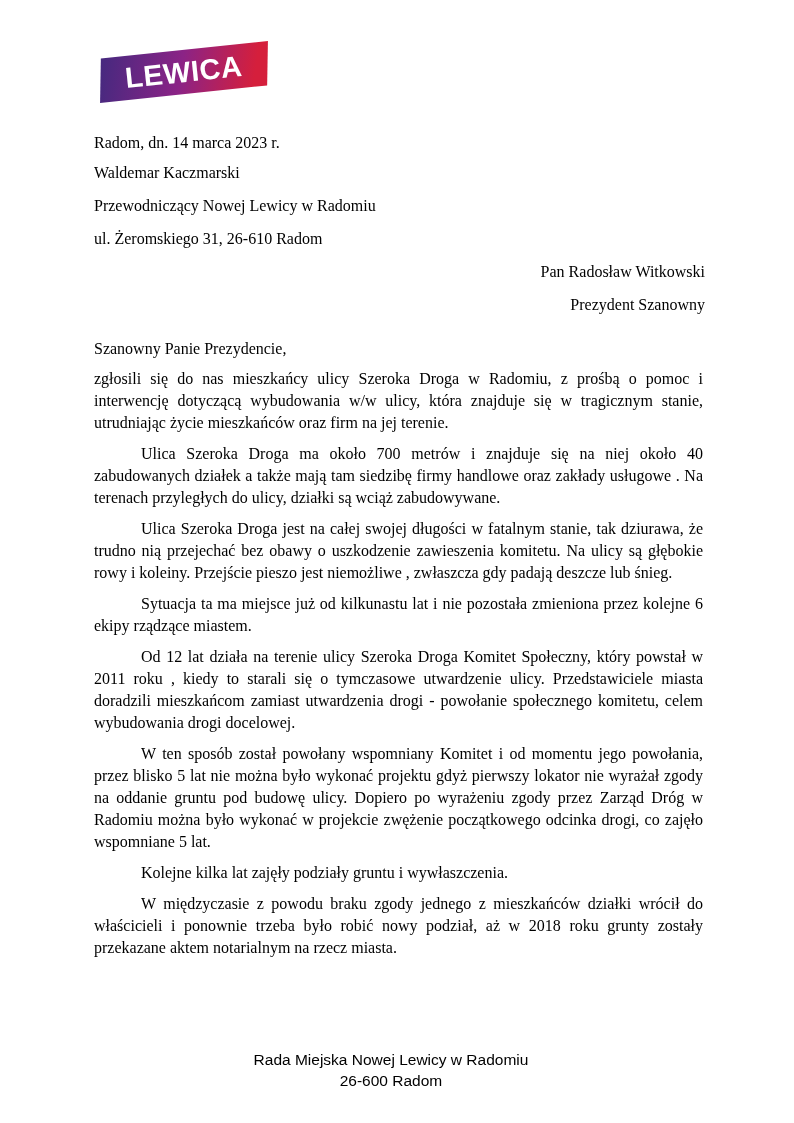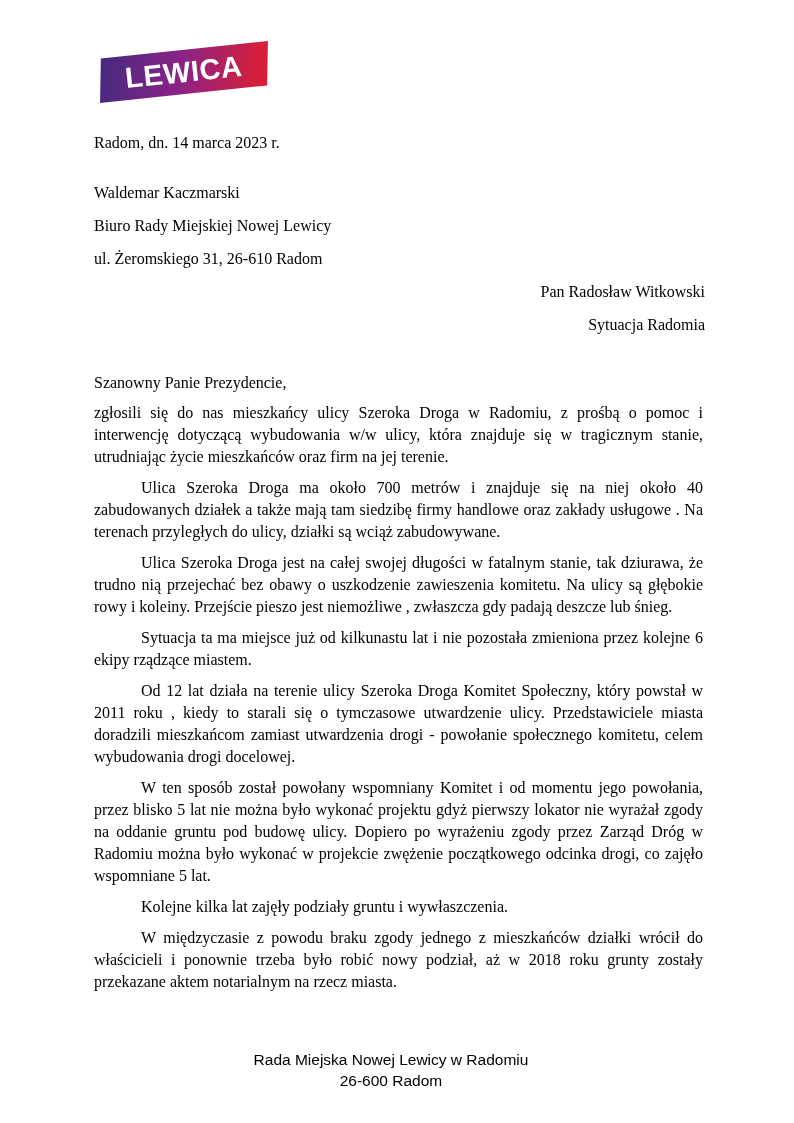--- a/index.html
+++ b/index.html
@@ -39,27 +39,27 @@
     font-family:"Liberation Sans","DejaVu Sans",sans-serif;
     font-weight:800;
     font-size:29px;
     letter-spacing:.5px;
     color:#ffffff;
     user-select:none;
   }
 
   .date-line{text-align:left;margin-top:14px;}
 
-  .sender{margin-top:28px;}
+  .sender{margin-top:8px;}
   .sender-line{margin-bottom:11px;}
 
   .recipient{text-align:right;margin-top:8px;}
   .recipient-line{margin-bottom:11px;}
 
-  .salutation{margin-top:36px;}
+  .salutation{margin-top:22px;}
 
   .body-paragraphs{margin-top:8px;}
   .para{margin:0 2px 9px 0;text-align:justify;}
   .para.indent{text-indent:47px;}
 
   .footer{
     position:absolute;
     left:0;right:12px;
     bottom:32px;
     text-align:center;
@@ -79,31 +79,31 @@
         <span class="logo-text">LEWICA</span>
       </div>
     </div>
 
     <div class="date-line">Radom, dn. 14 marca 2023 r.</div>
 
     <div class="sender">
 
         <div class="sender-line">Waldemar Kaczmarski</div>
 
+        <div class="sender-line">Przewodniczący Nowej Lewicy w Radomiu</div>
 
-        <div class="sender-line">Biuro Rady Miejskiej Nowej Lewicy</div>
 
         <div class="sender-line">ul. Żeromskiego 31, 26-610 Radom</div>
       </div>
 
     <div class="recipient">
 
         <div class="recipient-line">Pan Radosław Witkowski</div>
 
-        <div class="recipient-line">Sytuacja Radomia</div>
+        <div class="recipient-line">Prezydent Szanowny</div>
 
       </div>
 
     <div class="salutation">Szanowny Panie Prezydencie,</div>
 
     <div class="body-paragraphs">
 
         <p class="para">zgłosili się do nas mieszkańcy ulicy Szeroka Droga w Radomiu, z prośbą o pomoc i interwencję dotyczącą wybudowania w/w ulicy, która znajduje się w tragicznym stanie, utrudniając życie mieszkańców oraz firm na jej terenie.</p>
 
         <p class="para indent">Ulica Szeroka Droga ma około 700 metrów i znajduje się na niej około 40 zabudowanych działek a także mają tam siedzibę firmy handlowe oraz zakłady usługowe . Na terenach przyległych do ulicy, działki są wciąż zabudowywane.</p>

